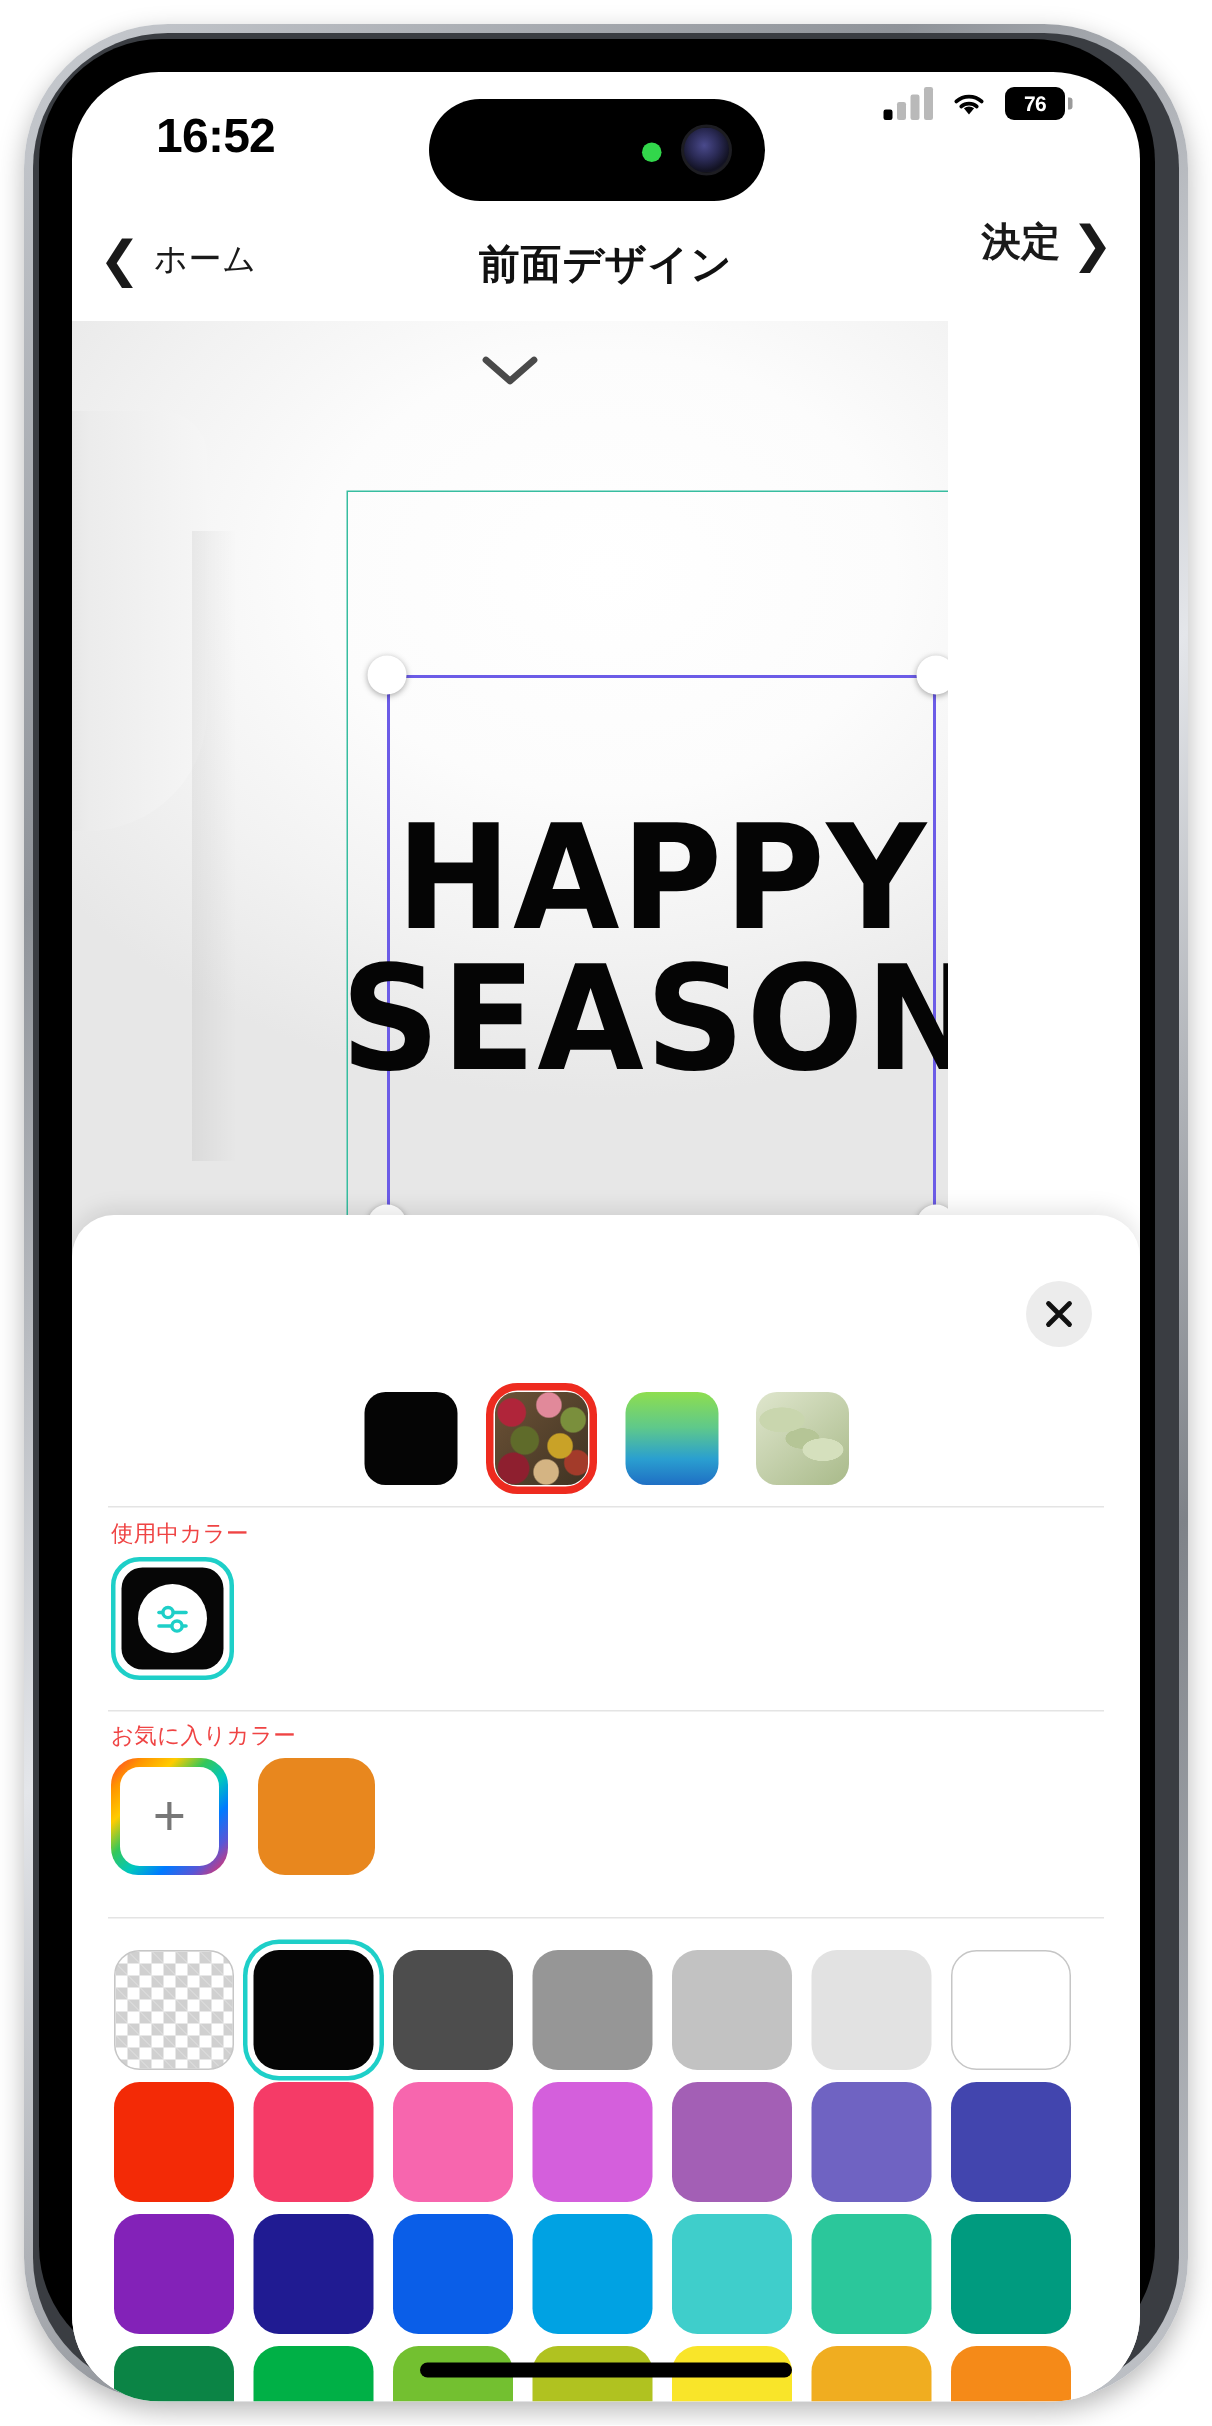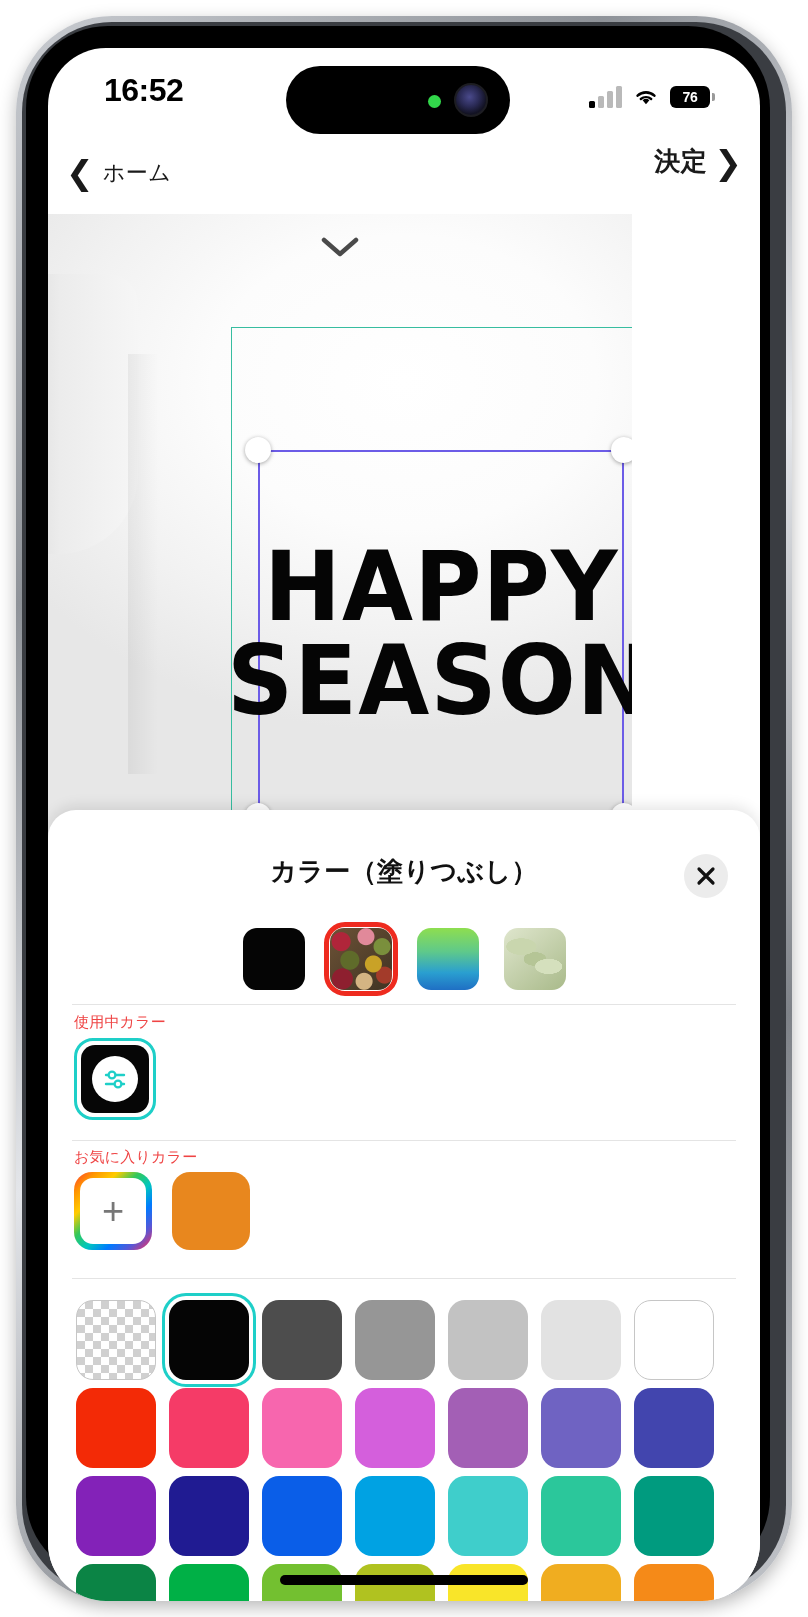--- a/index.html
+++ b/index.html
@@ -96,21 +96,21 @@
     position: absolute;
     left: 168px; top: 17px;
     width: 34px; height: 34px;
     border-radius: 50%;
     background: radial-gradient(circle at 45% 40%, #4a4a8c 0%, #2a2a55 40%, #121222 70%, #2e2e3a 100%);
     border: 2px solid #1d1d22;
     box-sizing: border-box;
   }
   .status-right {
     position: absolute;
-    right: 50px; top: 38px;
+    right: 50px; top: 10px;
     display: flex;
     align-items: center;
     gap: 11px;
   }
   .signal { display: flex; align-items: flex-end; gap: 3px; height: 22px; }
   .signal i { display: block; width: 6px; background: #000; border-radius: 1.5px; }
   .signal i:nth-child(1){ height: 7px; }
   .signal i:nth-child(2){ height: 12px; background:#b9b9b9; }
   .signal i:nth-child(3){ height: 17px; background:#b9b9b9; }
   .signal i:nth-child(4){ height: 22px; background:#b9b9b9; }
@@ -516,20 +516,21 @@
             <span>76</span>
           </div>
         </div>
       </div>
 
       <div class="nav-bar">
         <div class="nav-back">
           <span class="chev">❮</span>
           <span class="lbl">ホーム</span>
         </div>
+        <div class="nav-title">前面デザイン</div>
         <div class="nav-done">
           <span class="lbl">決定</span>
           <span class="chev">❯</span>
         </div>
       </div>
 
       <div class="canvas">
         <div class="shirt">
           <div class="shirt-sleeve-l"></div>
           <div class="shirt-sleeve-r"></div>
@@ -559,21 +560,20 @@
 
         <div class="rotate-btn">
           
         </div>
 
         <div class="sheet-grab"></div>
       </div>
 
       <div class="sheet">
 
-        <div class="sheet-title">カラー（塗りつぶし）</div>
 
         <div class="close-btn">
           <svg width="22" height="22" viewBox="0 0 22 22">
             <path d="M4 4 L18 18 M18 4 L4 18" stroke="#111" stroke-width="3.2" stroke-linecap="round"></path>
           </svg>
         </div>
 
         <div class="mat-row">
           <div class="mat-wrap">
             <div class="mat mat-black"></div>

